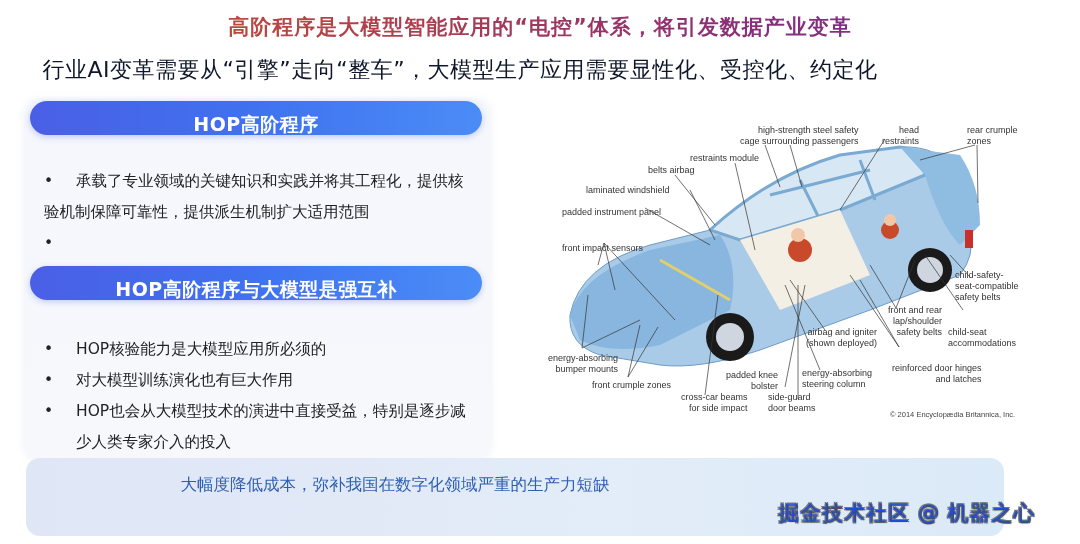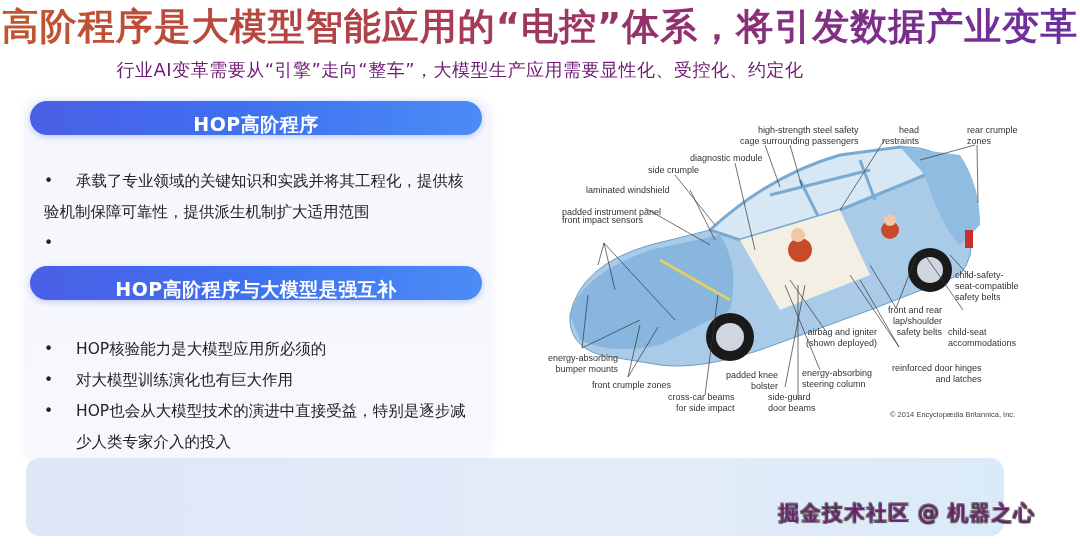--- a/index.html
+++ b/index.html
@@ -1,27 +1,27 @@
 <!DOCTYPE html>
 <html><head>
 <meta charset="utf-8">
 <style>
   * { box-sizing: border-box; margin: 0; padding: 0; }
   html, body { width: 1080px; height: 544px; overflow: hidden; background: #ffffff; }
   body { position: relative; font-family: "DejaVu Sans", "Liberation Sans", sans-serif; color: #222; }
 
   .title {
     position: absolute; left: 0; top: 6px; width: 1080px; text-align: center;
-    font-size: 37px; font-weight: bold; letter-spacing: 1px; line-height: 42px;
+    font-size: 21px; font-weight: bold; letter-spacing: 1px; line-height: 42px;
     background: linear-gradient(90deg, #c2562e 0%, #b0404a 35%, #8d2f73 65%, #6b2fa0 100%);
     -webkit-background-clip: text; background-clip: text; color: transparent;
   }
   .subtitle {
     position: absolute; left: 0; top: 58px; width: 920px; text-align: center;
-    font-size: 18px; color: #701a75; letter-spacing: 0.5px; line-height: 24px;
+    font-size: 22px; color: #0f172a; letter-spacing: 0.5px; line-height: 24px;
   }
 
   .left-panel {
     position: absolute; left: 25px; top: 100px; width: 465px; height: 360px;
     background: linear-gradient(180deg, #f5f7fd 0%, #f7f8fc 100%);
     border-radius: 14px;
     box-shadow: 0 0 8px rgba(120,140,200,0.15);
   }
   .pill {
     position: absolute; left: 30px; width: 452px; height: 34px;
@@ -56,21 +56,21 @@
     position: absolute; left: 26px; top: 458px; width: 978px; height: 78px;
     border-radius: 14px;
     background: linear-gradient(90deg, #dfe6f6 0%, #e3ecf9 60%, #dbeaf8 100%);
   }
   .bottom-text {
     position: absolute; left: 26px; top: 472px; width: 978px; text-align: center;
     color: #2f5fb0; font-size: 16.5px; line-height: 26px;
   }
   .bottom-text .l2 { padding-left: 0; }
   .watermark {
-    position: absolute; left: 778px; top: 499px; font-size: 21px; color: #701a75;
+    position: absolute; left: 778px; top: 499px; font-size: 21px; color: #1d4ed8;
     letter-spacing: 1px;
     text-shadow: 1px 1px 1px #444, -1px -1px 0 #777, 1px -1px 0 #777, -1px 1px 0 #777;
   }
 </style>
 </head>
 <body>
 
 <div class="title">高阶程序是大模型智能应用的“电控”体系，将引发数据产业变革</div>
 <div class="subtitle">行业AI变革需要从“引擎”走向“整车”，大模型生产应用需要显性化、受控化、约定化</div>
 
@@ -154,35 +154,36 @@
       <line x1="356" y1="193" x2="375" y2="145"></line>
       <line x1="359" y1="232" x2="310" y2="160"></line>
       <line x1="359" y1="232" x2="320" y2="165"></line>
       <line x1="423" y1="195" x2="385" y2="140"></line>
       <line x1="430" y1="162" x2="410" y2="140"></line>
     </g>
   </svg>
   <div class="lbl c" style="left:200px;top:10px;">high-strength steel safety<br>cage surrounding passengers</div>
   <div class="lbl c" style="left:342px;top:10px;">head<br>restraints</div>
   <div class="lbl" style="left:427px;top:10px;">rear crumple<br>zones</div>
-  <div class="lbl" style="left:150px;top:38px;">diagnostic module</div>
-  <div class="lbl" style="left:108px;top:50px;">side crumple</div>
+  <div class="lbl" style="left:150px;top:38px;">restraints module</div>
+  <div class="lbl" style="left:108px;top:50px;">belts airbag</div>
   <div class="lbl" style="left:46px;top:70px;">laminated windshield</div>
   <div class="lbl" style="left:22px;top:92px;">padded instrument panel</div>
-  <div class="lbl" style="left:22px;top:100px;">front impact sensors</div>
+  <div class="lbl" style="left:22px;top:128px;">front impact sensors</div>
   <div class="lbl" style="left:415px;top:155px;">child-safety-<br>seat-compatible<br>safety belts</div>
   <div class="lbl c" style="left:348px;top:190px;">front and rear<br>lap/shoulder<br>safety belts</div>
   <div class="lbl" style="left:408px;top:212px;">child-seat<br>accommodations</div>
   <div class="lbl c" style="left:266px;top:212px;">airbag and igniter<br>(shown deployed)</div>
   <div class="lbl c" style="left:352px;top:248px;">reinforced door hinges<br>and latches</div>
   <div class="lbl c" style="left:8px;top:238px;">energy-absorbing<br>bumper mounts</div>
   <div class="lbl" style="left:52px;top:265px;">front crumple zones</div>
   <div class="lbl c" style="left:186px;top:255px;">padded knee<br>bolster</div>
   <div class="lbl" style="left:262px;top:253px;">energy-absorbing<br>steering column</div>
-  <div class="lbl c" style="left:128px;top:277px;">cross-car beams<br>for side impact</div>
+  <div class="lbl c" style="left:141px;top:277px;">cross-car beams<br>for side impact</div>
   <div class="lbl" style="left:228px;top:277px;">side-guard<br>door beams</div>
   <div class="lbl copy" style="left:350px;top:294px;">© 2014 Encyclopædia Britannica, Inc.</div>
 </div>
 
 <div class="bottom-bar"></div>
 <div class="bottom-text">
+  <div class="l2" style="padding-right:240px;"><span>大幅度降低成本，弥补我国在数字化领域严重的生产力短缺</span></div>
 </div>
 <div class="watermark">掘金技术社区 @ 机器之心</div>
 
 </body></html>

